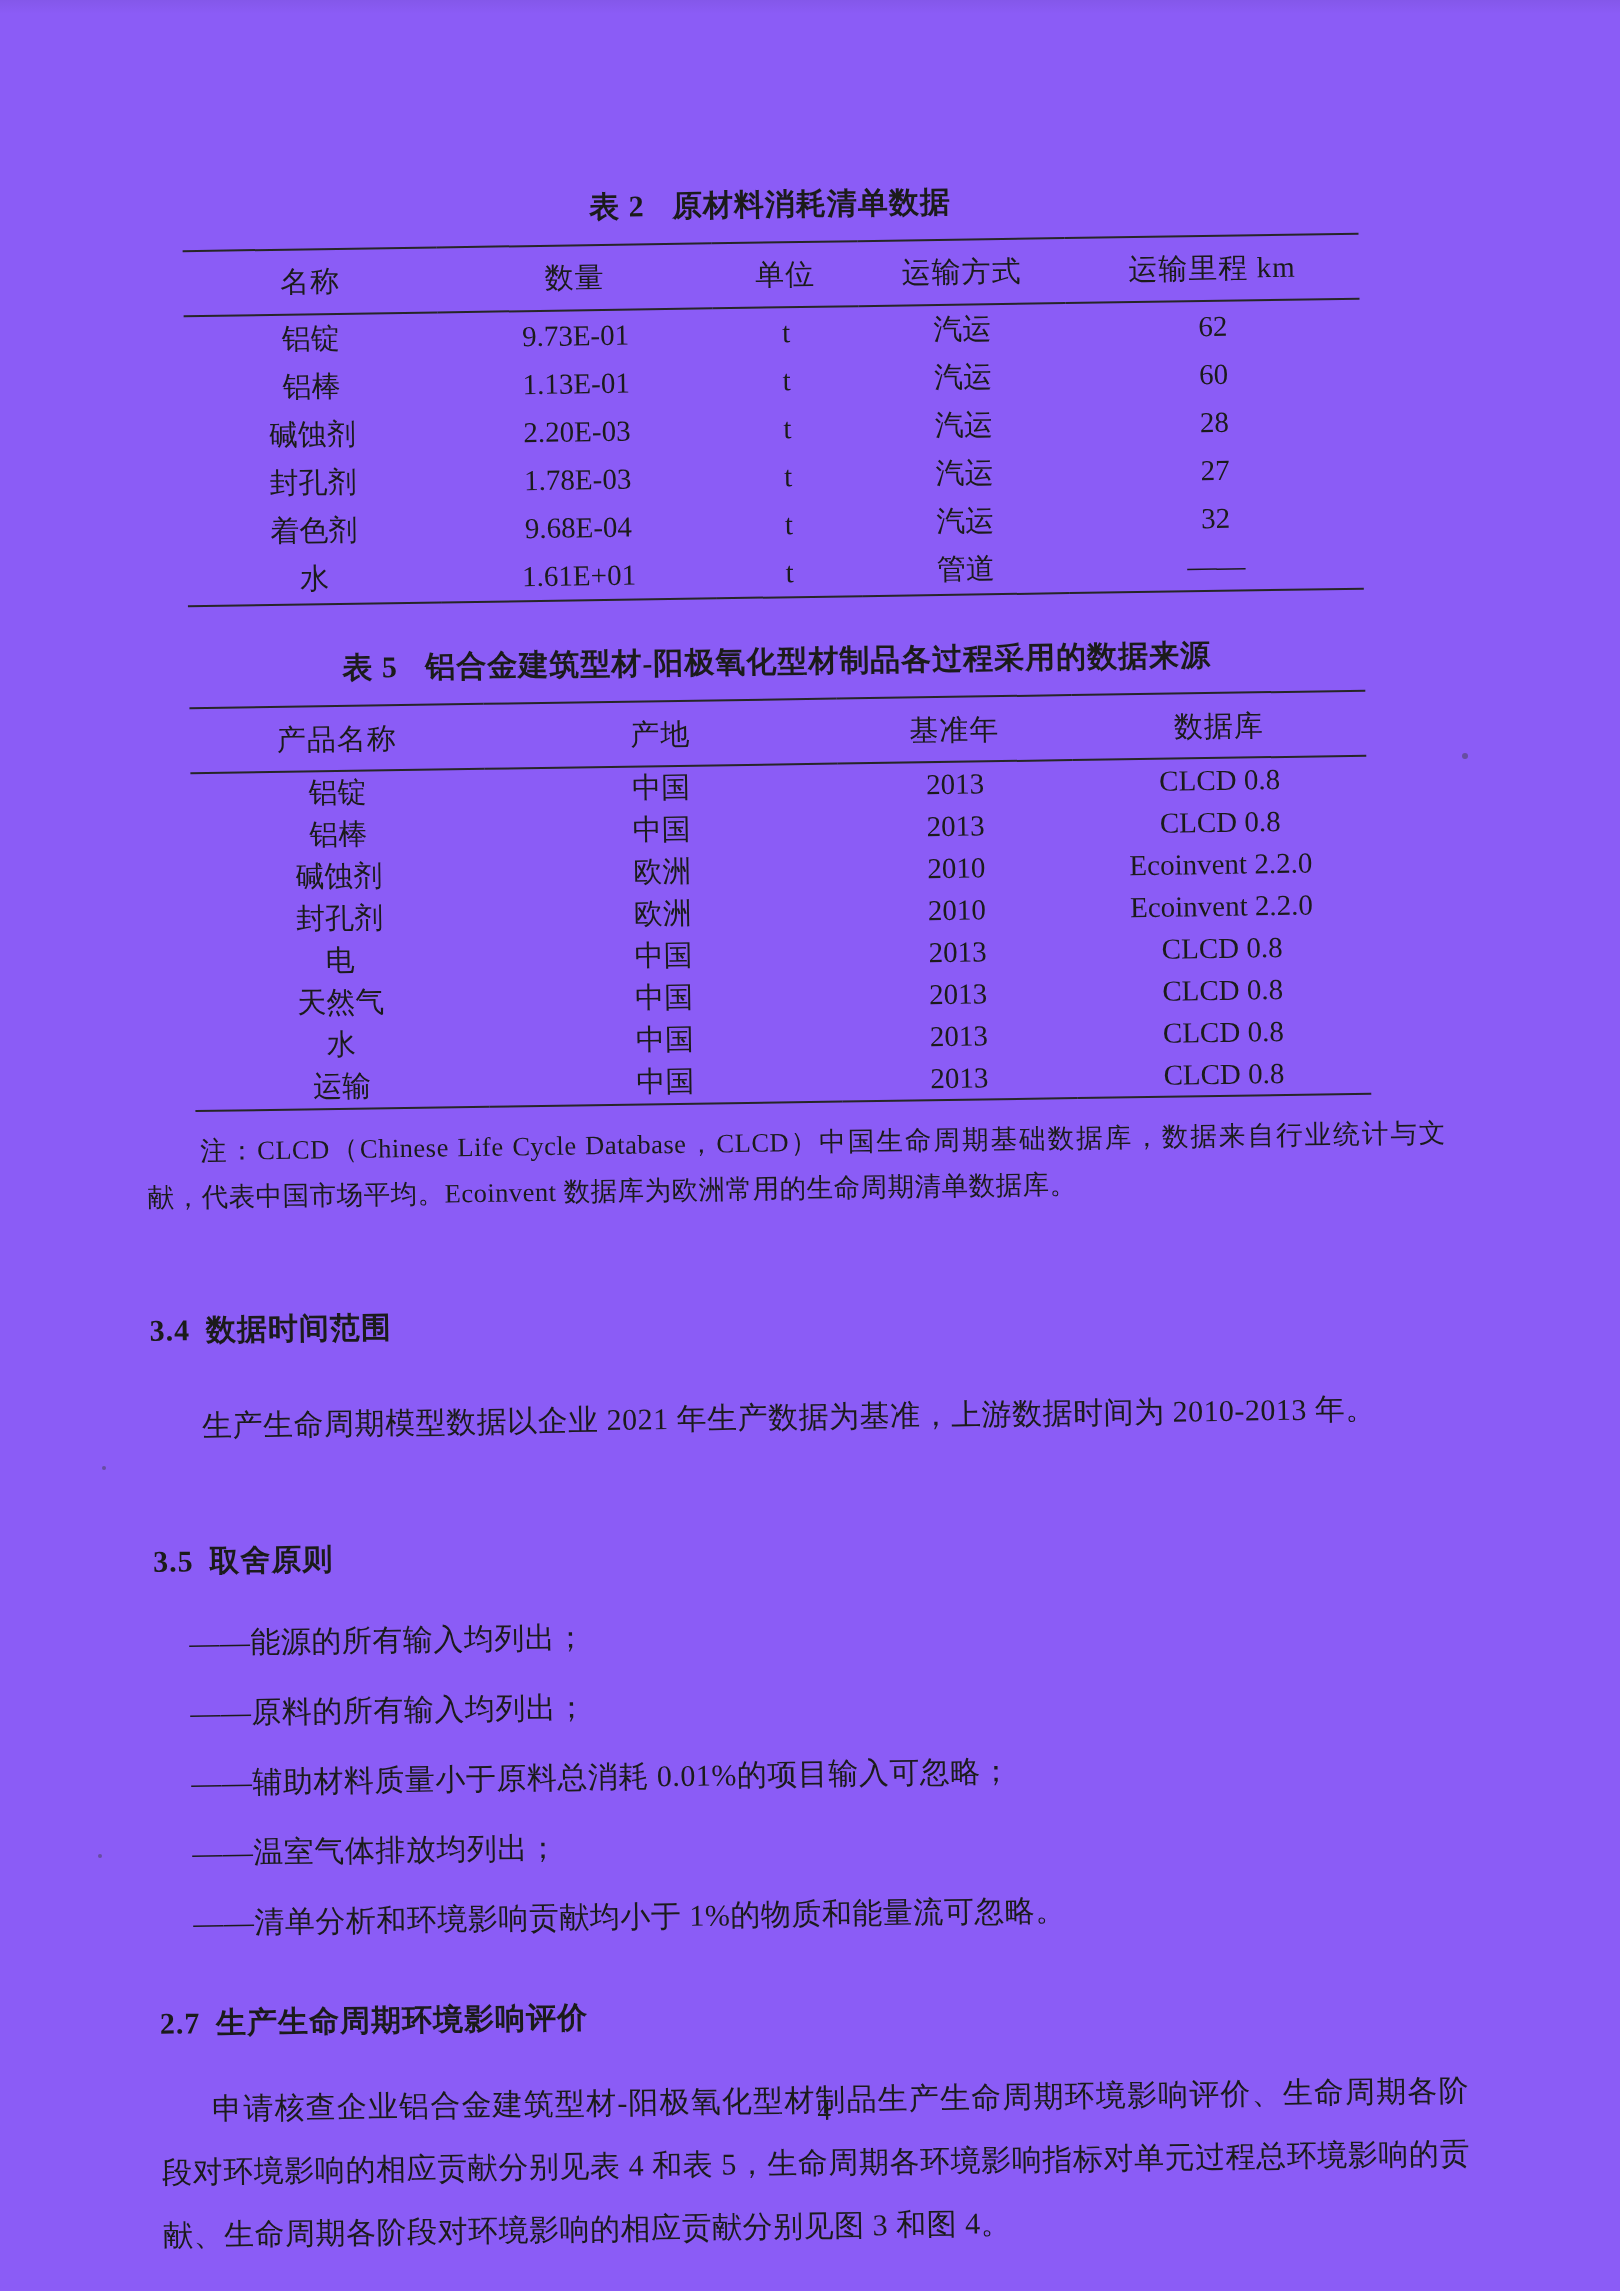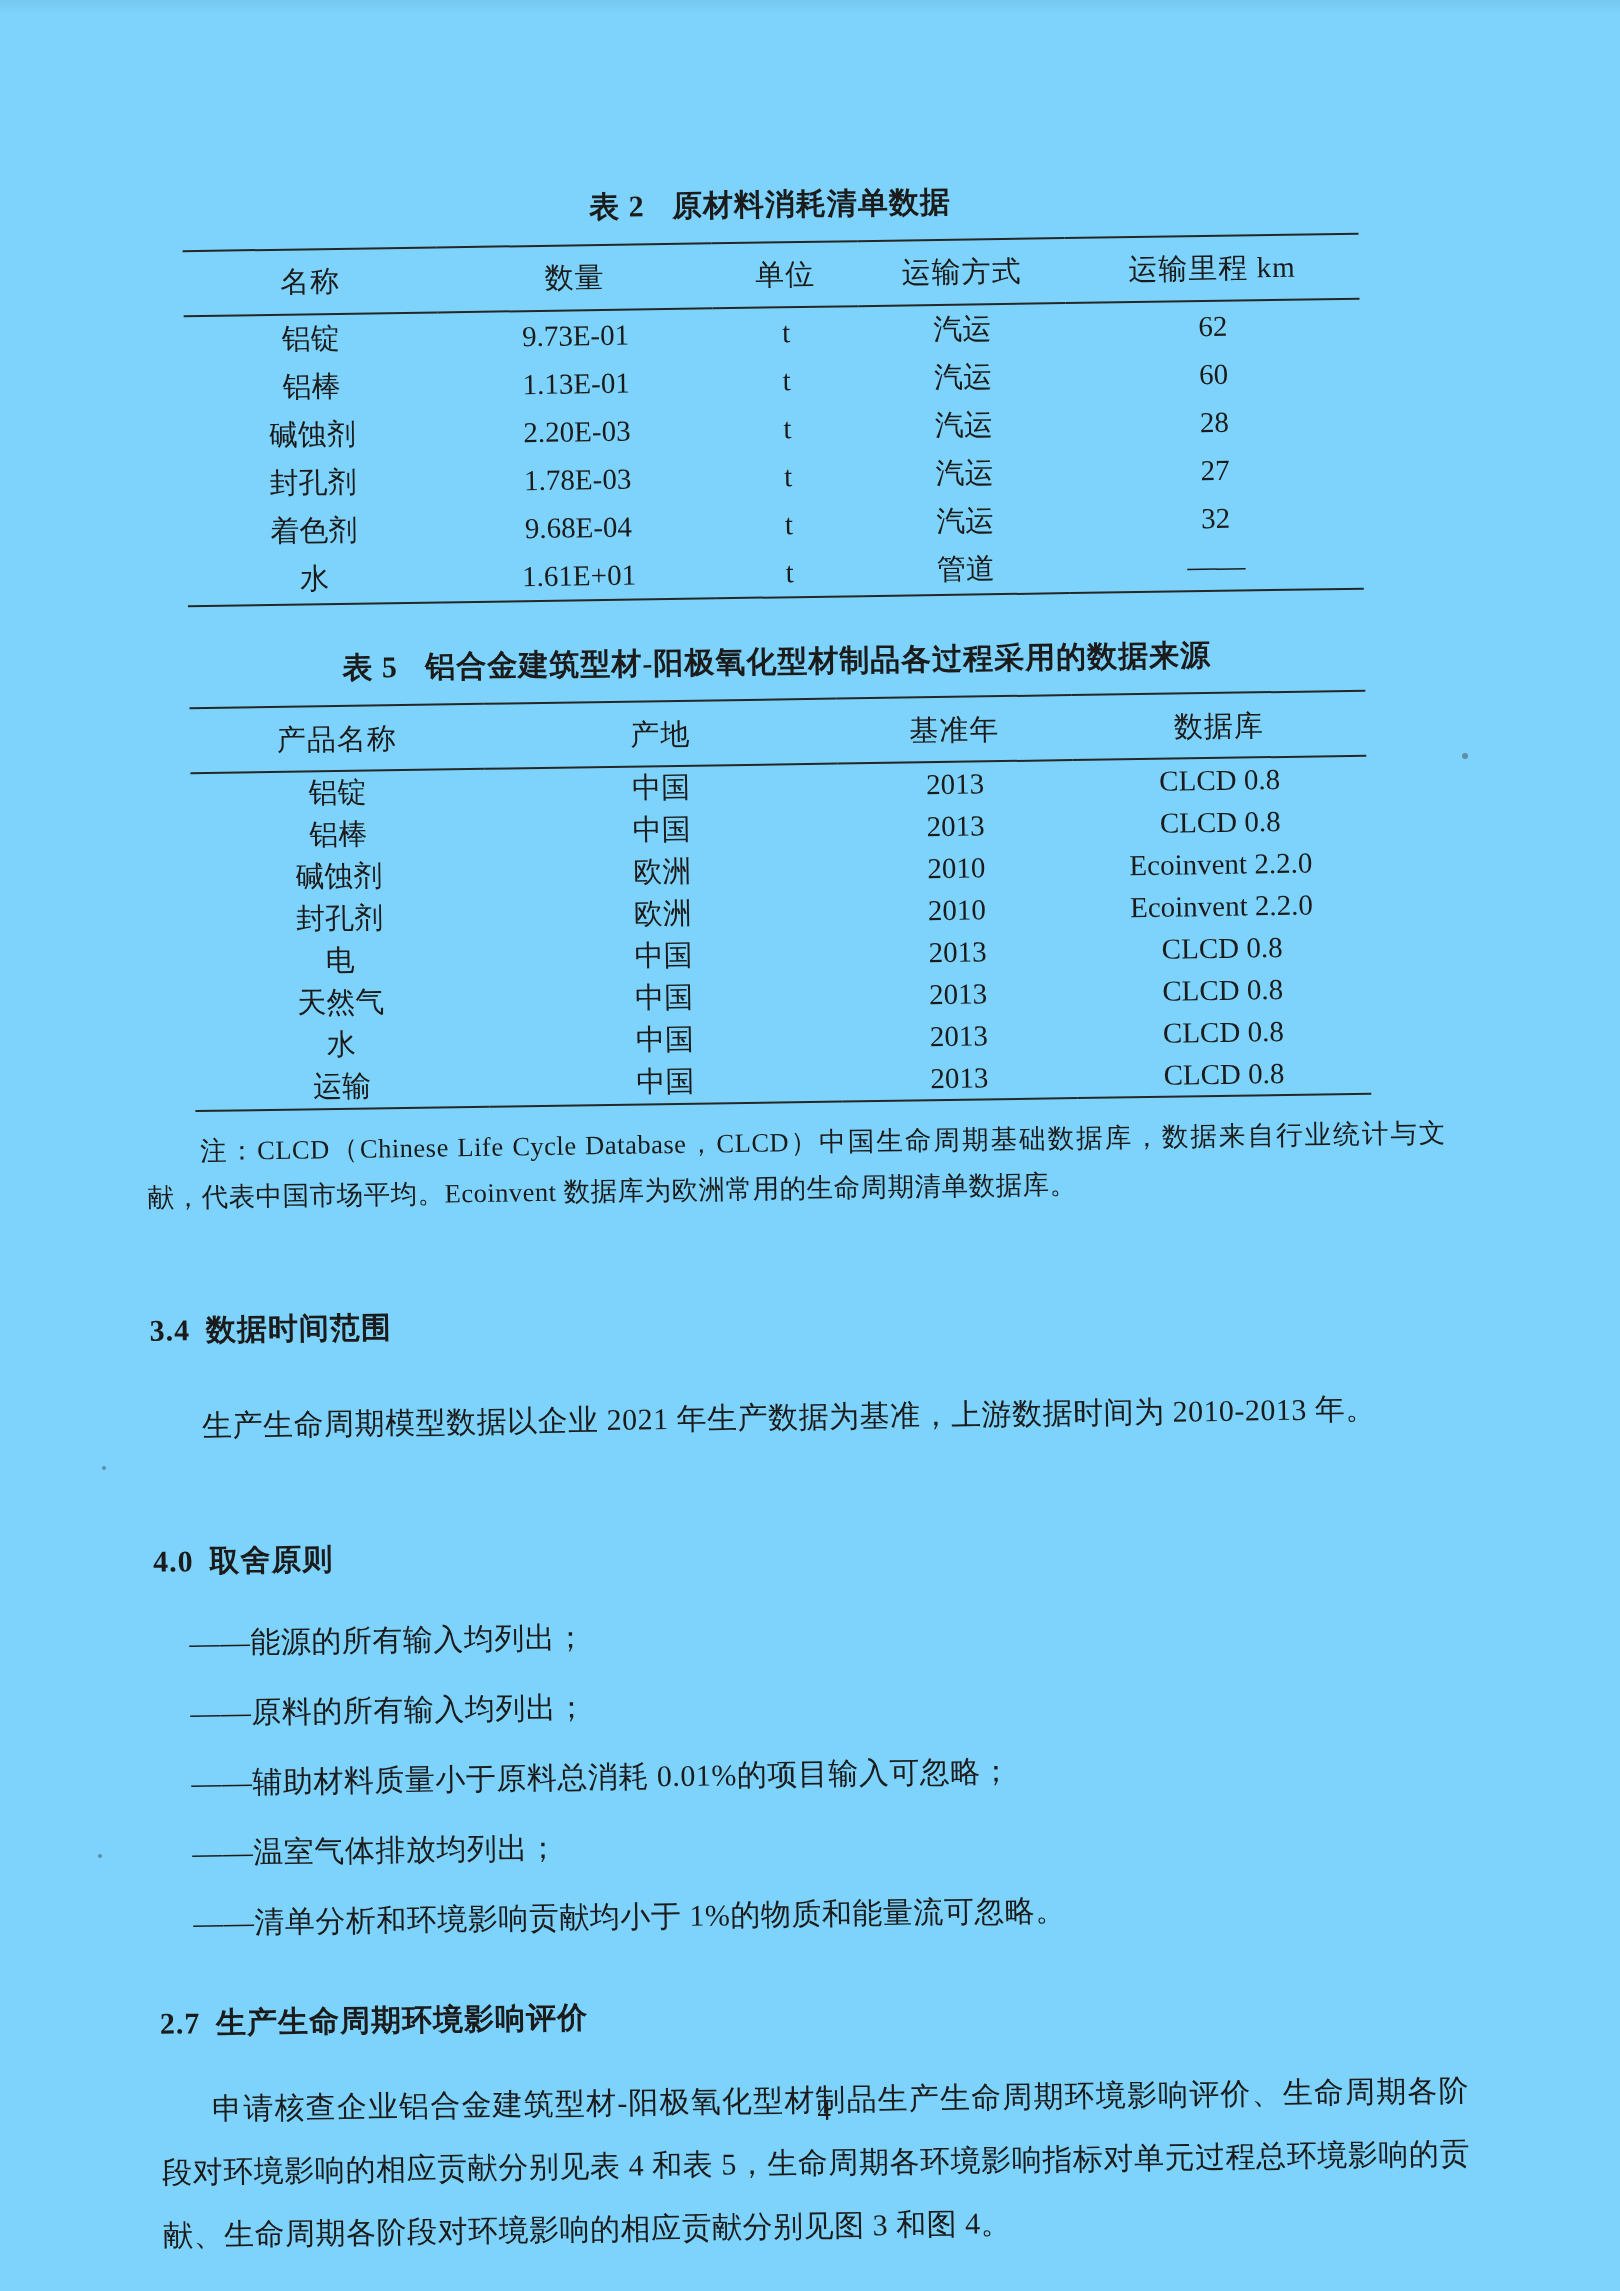--- a/index.html
+++ b/index.html
@@ -1,18 +1,18 @@
 <!DOCTYPE html>
 <html lang="zh"><head>
 <meta charset="utf-8">
 <style>
   html,body { margin:0; padding:0; background:#ffffff; }
   .page {
     position:relative; width:1620px; height:2292px;
-    background:#7dd3fc; overflow:hidden;
+    background:#8b5cf6; overflow:hidden;
     font-family:"Liberation Serif","DejaVu Serif",serif;
     color:#1b1b1b;
   }
   .scan-edge {
     position:absolute; top:0; left:0; right:0; height:13.7px;
     background:linear-gradient(to bottom, rgba(0,0,0,0.05), rgba(0,0,0,0));
   }
   .speck { position:absolute; background:rgba(60,60,60,0.45); border-radius:50%; }
   .sheet {
     position:absolute; inset:0;
@@ -220,21 +220,21 @@
       </table>
       <p class="note">注：CLCD（Chinese Life Cycle Database，CLCD）中国生命周期基础数据库，数据来自行业统计与文献，代表中国市场平均。Ecoinvent 数据库为欧洲常用的生命周期清单数据库。</p>
     </div>
 
     <div class="sec-heading h34">
       <span class="sec-num">3.4</span><span>数据时间范围</span>
     </div>
     <p class="body-para">生产生命周期模型数据以企业 2021 年生产数据为基准，上游数据时间为 2010-2013 年。</p>
 
     <div class="sec-heading h35">
-      <span class="sec-num">4.0</span><span>取舍原则</span>
+      <span class="sec-num">3.5</span><span>取舍原则</span>
     </div>
     <div class="clauses">
         <div class="clause">——能源的所有输入均列出；</div>
         <div class="clause">——原料的所有输入均列出；</div>
         <div class="clause">——辅助材料质量小于原料总消耗 0.01%的项目输入可忽略；</div>
         <div class="clause">——温室气体排放均列出；</div>
         <div class="clause">——清单分析和环境影响贡献均小于 1%的物质和能量流可忽略。</div>
       </div>
 
     <div class="sec-heading h36">

